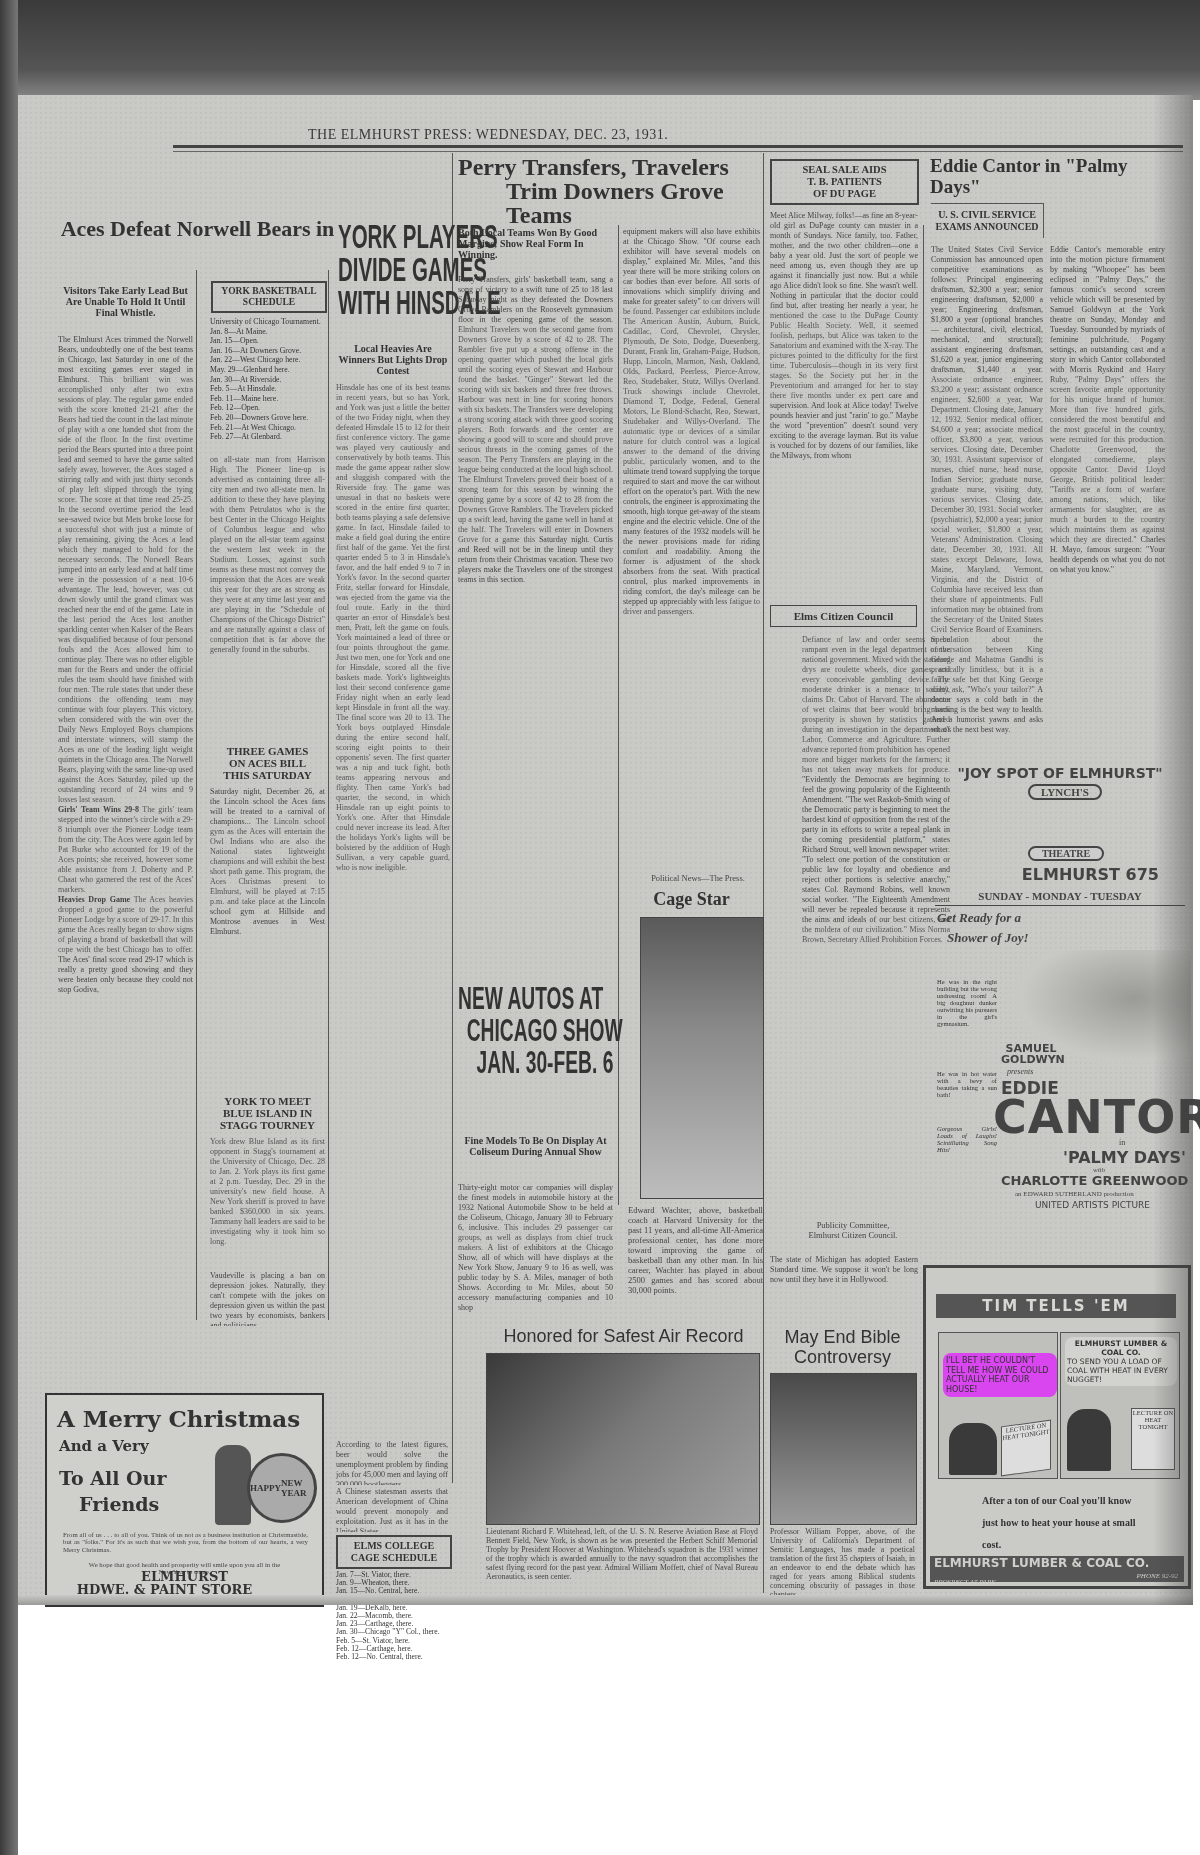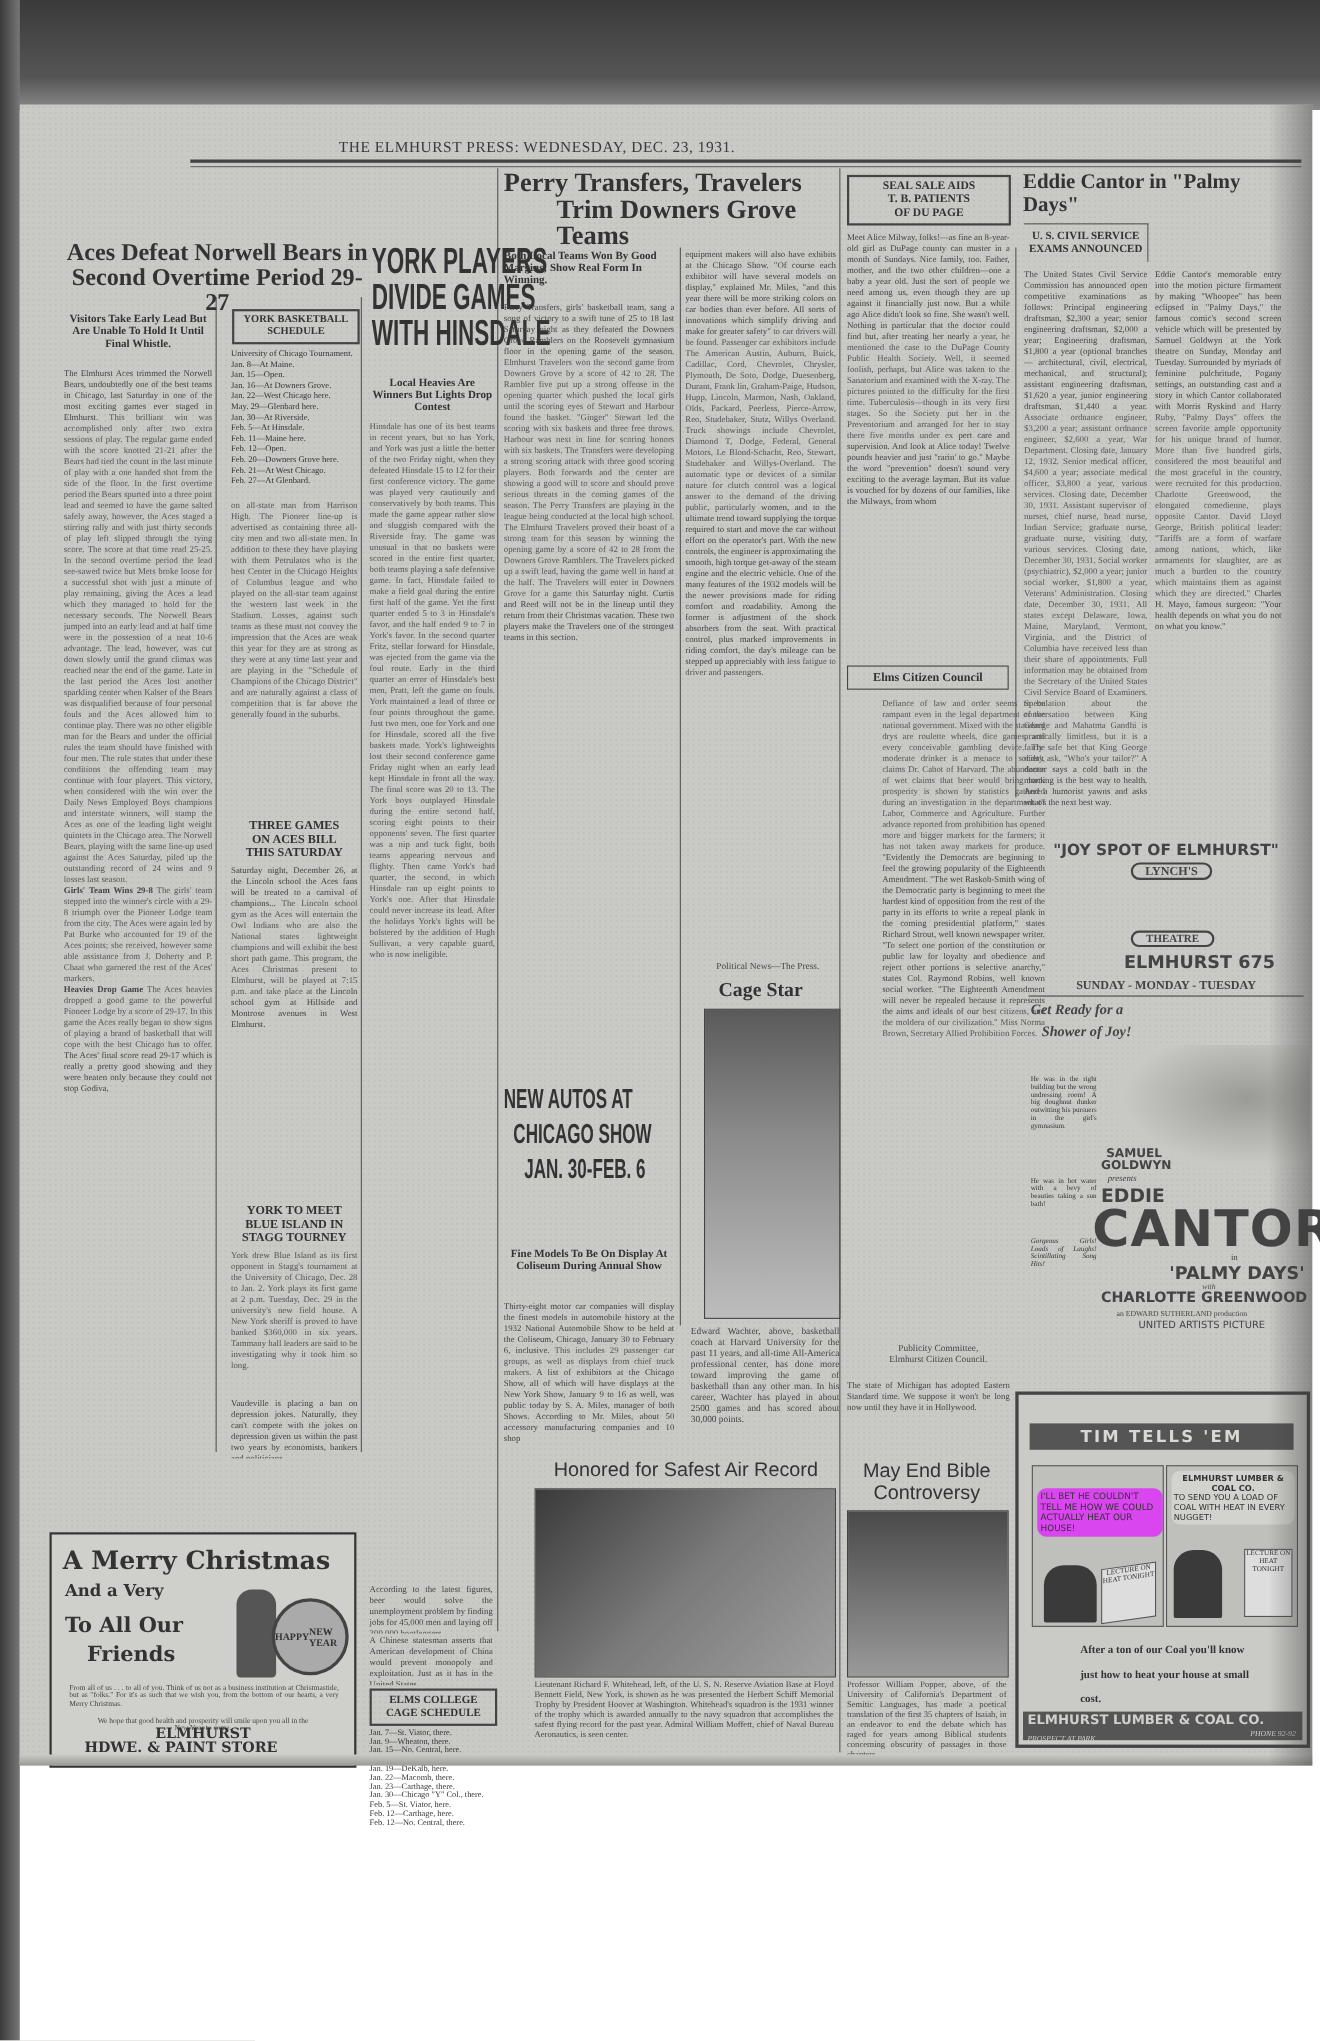--- a/index.html
+++ b/index.html
@@ -43,21 +43,20 @@
     <div class="colrule" style="left:434px;top:58px;height:1330px"></div>
     <div class="colrule" style="left:600px;top:130px;height:980px"></div>
     <div class="colrule" style="left:745px;top:58px;height:1440px"></div>
     <div class="colrule" style="left:905px;top:130px;height:500px"></div>
     <div class="colrule" style="left:310px;top:175px;height:1050px"></div>
     <div class="colrule" style="left:178px;top:175px;height:1050px"></div>
 
 
     <div class="hl" style="left:37px;top:122px;width:285px;font-size:22px">
       <div>Aces Defeat Norwell Bears in</div>
-      <div>Second Overtime Period 29-27</div>
     </div>
     <div class="deck" style="left:40px;top:190px;width:135px;text-align:center;font-size:10px;line-height:11px">Visitors Take Early Lead But Are Unable To Hold It Until Final Whistle.</div>
     <div class="small" style="left:40px;top:240px;width:135px;height:840px">
       <span>The Elmhurst Aces trimmed the Norwell Bears, undoubtedly one of the best teams in Chicago, last Saturday in one of the most exciting games ever staged in Elmhurst.</span>
       <span class="lorem"> This brilliant win was accomplished only after two extra sessions of play. The regular game ended with the score knotted 21-21 after the Bears had tied the count in the last minute of play with a one handed shot from the side of the floor. In the first overtime period the Bears spurted into a three point lead and seemed to have the game salted safely away, however, the Aces staged a stirring rally and with just thirty seconds of play left slipped through the tying score. The score at that time read 25-25. In the second overtime period the lead see-sawed twice but Mets broke loose for a successful shot with just a minute of play remaining, giving the Aces a lead which they managed to hold for the necessary seconds. The Norwell Bears jumped into an early lead and at half time were in the possession of a neat 10-6 advantage. The lead, however, was cut down slowly until the grand climax was reached near the end of the game. Late in the last period the Aces lost another sparkling center when Kalser of the Bears was disqualified because of four personal fouls and the Aces allowed him to continue play. There was no other eligible man for the Bears and under the official rules the team should have finished with four men. The rule states that under these conditions the offending team may continue with four players. This victory, when considered with the win over the Daily News Employed Boys champions and interstate winners, will stamp the Aces as one of the leading light weight quintets in the Chicago area. The Norwell Bears, playing with the same line-up used against the Aces Saturday, piled up the outstanding record of 24 wins and 9 losses last season.</span>
       <br><b>Girls' Team Wins 29-8</b>
       <span class="lorem"> The girls' team stepped into the winner's circle with a 29-8 triumph over the Pioneer Lodge team from the city. The Aces were again led by Pat Burke who accounted for 19 of the Aces points; she received, however some able assistance from J. Doherty and P. Chaat who garnered the rest of the Aces' markers.</span>
       <br><b>Heavies Drop Game</b>
       <span class="lorem"> The Aces heavies dropped a good game to the powerful Pioneer Lodge by a score of 29-17. In this game the Aces really began to show signs of playing a brand of basketball that will cope with the best Chicago has to offer.</span>
       <span>The Aces' final score read 29-17 which is really a pretty good showing and they were beaten only because they could not stop Godiva,</span>
@@ -125,21 +124,21 @@
     <div class="small" style="left:605px;top:132px;width:137px;height:640px">
       <span>equipment makers will also have exhibits at the Chicago Show.</span>
       <span>"Of course each exhibitor will have several models on display," explained Mr. Miles, "and this year there will be more striking colors on car bodies than ever before. All sorts of innovations which simplify driving and make for greater safety"</span>
       <span class="lorem"> to car drivers will be found. Passenger car exhibitors include The American Austin, Auburn, Buick, Cadillac, Cord, Chevrolet, Chrysler, Plymouth, De Soto, Dodge, Duesenberg, Durant, Frank lin, Graham-Paige, Hudson, Hupp, Lincoln, Marmon, Nash, Oakland, Olds, Packard, Peerless, Pierce-Arrow, Reo, Studebaker, Stutz, Willys Overland. Truck showings include Chevrolet, Diamond T, Dodge, Federal, General Motors, Le Blond-Schacht, Reo, Stewart, Studebaker and Willys-Overland. The automatic type or devices of a similar nature for clutch control was a logical answer to the demand of the driving public, particularly </span>
       <span>women, and to the ultimate trend toward supplying the torque required to start and move the car without effort on the operator's part. With the new controls, the engineer is approximating the smooth, high torque get-away of the steam engine and the electric vehicle.</span>
       <span>One of the many features of the 1932 models will be the newer provisions made for riding comfort and roadability. Among the former is adjustment of the shock absorbers from the seat. With practical control, plus marked improvements in riding comfort, the day's mileage can be stepped up appreciably with</span>
       <span class="lorem"> less fatigue to driver and passengers.</span>
     </div>
     <div class="caption" style="left:620px;top:778px;width:120px;text-align:center">Political News—The Press.</div>
 
-    <div class="hl" style="left:440px;top:888px;width:155px;font-size:25px;line-height:32px;text-align:left">
+    <div class="hl" style="left:440px;top:888px;width:155px;font-size:31px;line-height:32px;text-align:left">
       <div class="cond">NEW AUTOS AT</div>
       <div class="cond" style="padding-left:14px">CHICAGO SHOW</div>
       <div class="cond" style="padding-left:30px">JAN. 30-FEB. 6</div>
     </div>
     <div class="deck" style="left:440px;top:1040px;width:155px;text-align:center;font-size:10px;line-height:11px">Fine Models To Be On Display At Coliseum During Annual Show</div>
     <div class="small" style="left:440px;top:1088px;width:155px;height:140px">
       <span>Thirty-eight motor car companies will display the finest models in automobile history at the 1932 National Automobile Show to be held at the Coliseum, Chicago, January 30 to February 6, inclusive.</span>
       <span class="lorem"> This includes 29 passenger car groups, as well as displays from chief truck makers. </span>
       <span>A list of exhibitors at the Chicago Show, all of which will have displays at the New York Show, January 9 to 16 as well, was public today by S. A. Miles, manager of both Shows. According to Mr. Miles, about 50 accessory manufacturing companies and 10 shop</span>
     </div>

